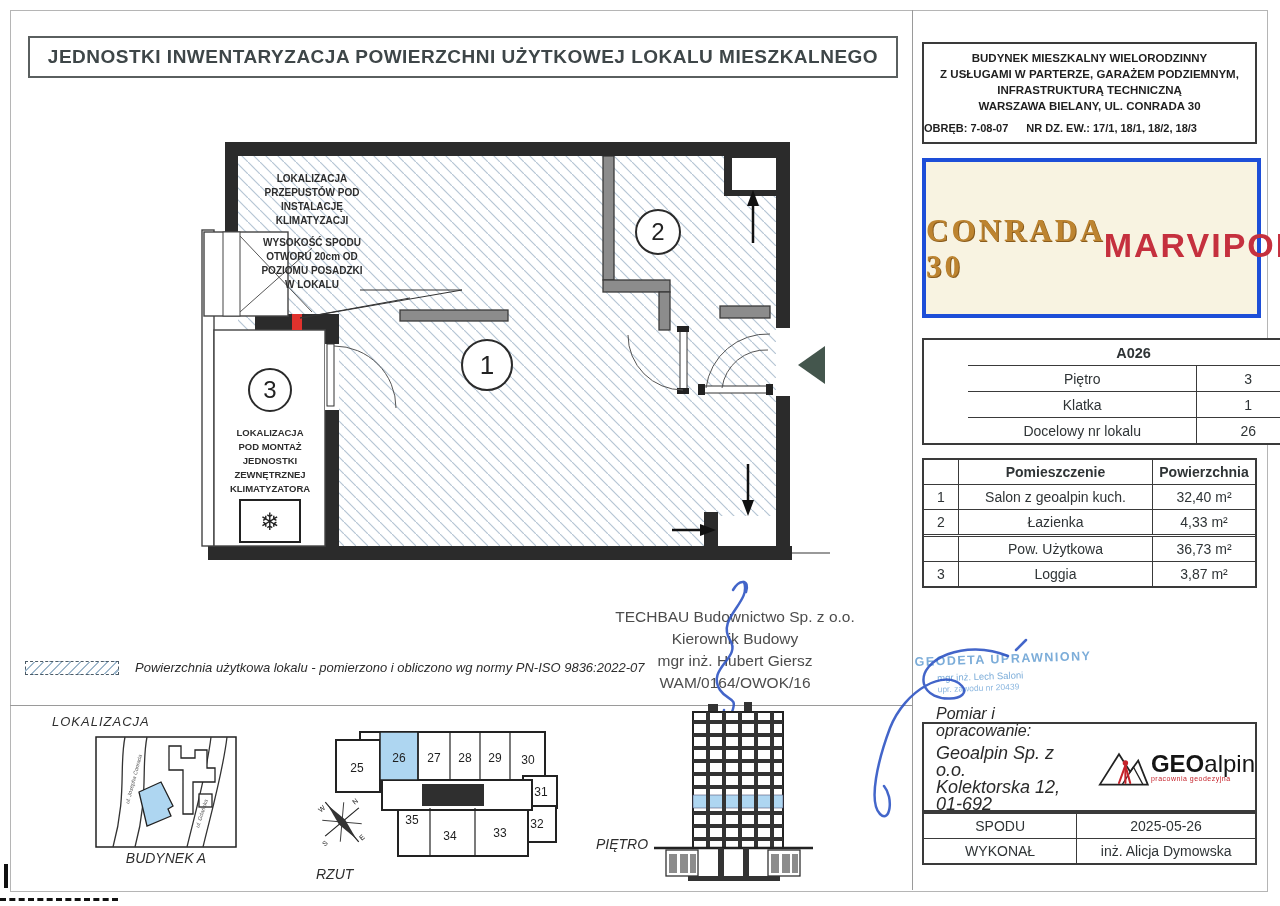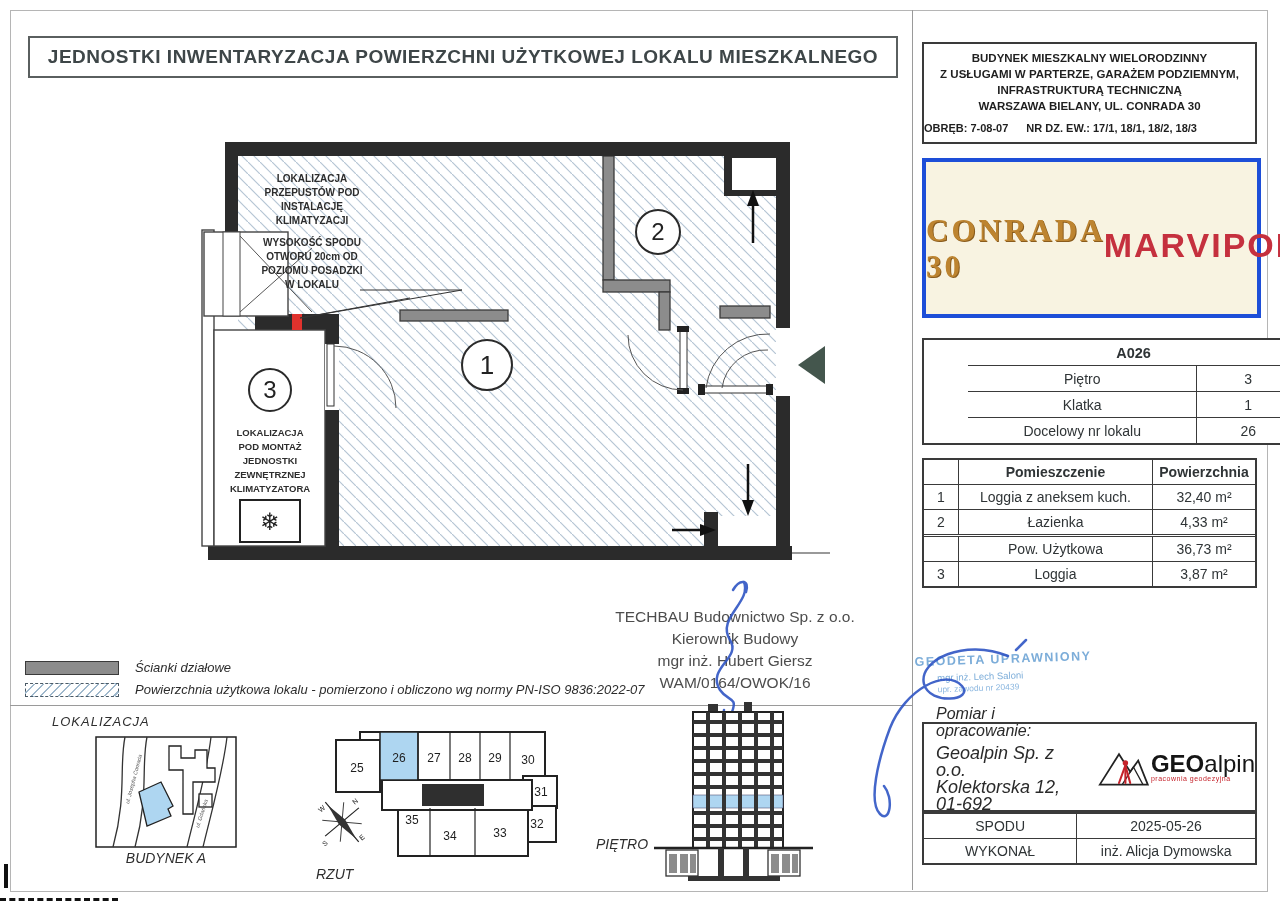--- a/index.html
+++ b/index.html
@@ -136,21 +136,21 @@
   </div>
 
   <div class="abs roomtbl">
     <div class="rrow hdr">
       <div></div>
       <div>Pomieszczenie</div>
       <div>Powierzchnia</div>
     </div>
     <div class="rrow">
       <div>1</div>
-      <div>Loggia z aneksem kuch.</div>
+      <div>Salon z geoalpin kuch.</div>
       <div>32,40 m²</div>
     </div>
     <div class="rrow">
       <div>2</div>
       <div>Łazienka</div>
       <div>4,33 m²</div>
     </div>
     <div class="rrow thick">
       <div></div>
       <div>Pow. Użytkowa</div>
@@ -275,24 +275,20 @@
     <g font-size="9.5" font-weight="600" fill="#2d2d2d" text-anchor="middle">
       <text x="70" y="298">LOKALIZACJA</text>
       <text x="70" y="312">POD MONTAŻ</text>
       <text x="70" y="326">JEDNOSTKI</text>
       <text x="70" y="340">ZEWNĘTRZNEJ</text>
       <text x="70" y="354">KLIMATYZATORA</text>
     </g>
   </svg>
 
   <div class="abs leg">
-    <div class="legrow">
-      <div class="sw1"></div>
-      <div class="leglab">Ścianki działowe</div>
-    </div>
     <div class="legrow">
       <div class="sw2"></div>
       <div class="leglab">Powierzchnia użytkowa lokalu - pomierzono i obliczono wg normy PN-ISO 9836:2022-07</div>
     </div>
   </div>
 
   <div class="abs techbau">
     <div>TECHBAU Budownictwo Sp. z o.o.</div>
     <div>Kierownik Budowy</div>
     <div>mgr inż. Hubert Giersz</div>

